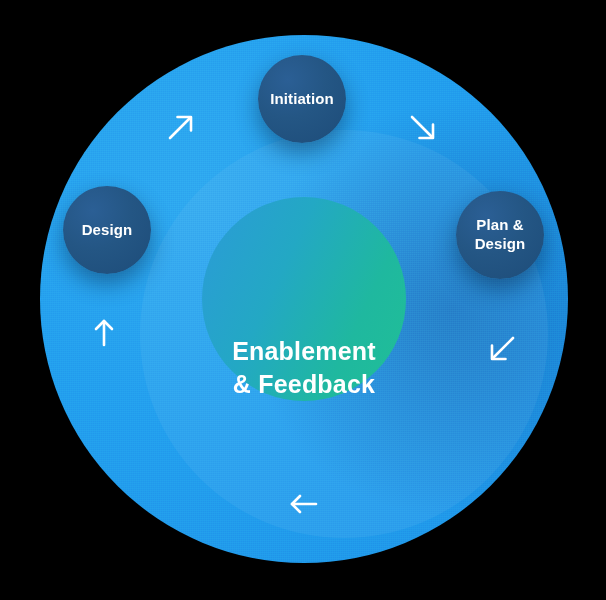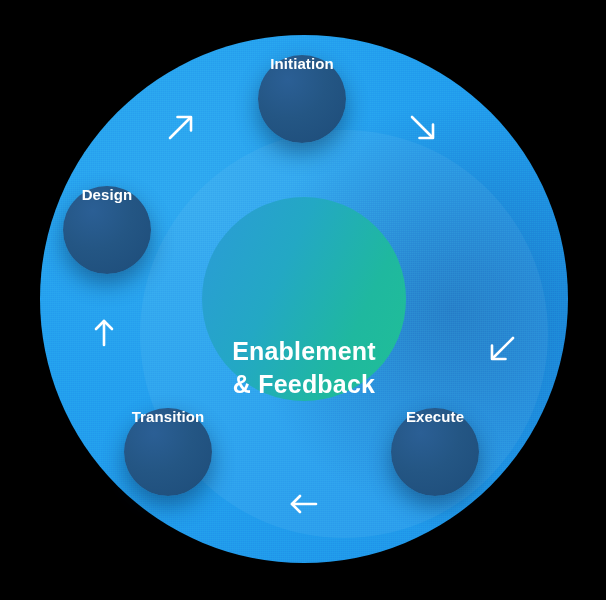--- a/index.html
+++ b/index.html
@@ -87,20 +87,21 @@
     letter-spacing: 0.2px;
     white-space: pre-line;
   }
 
   
   .node {
     position: absolute;
     border-radius: 50%;
     background: radial-gradient(circle at 34% 28%, #2b5f95 0%, #245684 45%, #1d4c79 100%);
     display: flex;
+    align-items: center;
     justify-content: center;
     box-shadow: 0 10px 22px rgba(4, 28, 58, 0.42);
     color: #ffffff;
   }
   .node-label {
     color: #ffffff;
     font-size: 15px;
     font-weight: bold;
     line-height: 1.24;
     text-align: center;
@@ -140,28 +141,26 @@
 
   <div class="core-circle">
     <div class="core-label">Enablement
 &amp; Feedback</div>
   </div>
 
   <div class="node node-initiation">
     <span class="node-label">Initiation</span>
   </div>
 
-
-  <div class="node node-execute">
-    <span class="node-label">Execute</span>
+  <div class="node node-plan">
+    <span class="node-label">Plan &amp;
+Design</span>
   </div>
 
-  <div class="node node-transition">
-    <span class="node-label">Transition</span>
-  </div>
+
 
   <div class="node node-close">
     <span class="node-label">Design</span>
   </div>
 
   <div class="arrow arrow-close-initiation">
     <svg viewBox="0 0 34 34" fill="none" stroke="#ffffff" stroke-width="2.6" stroke-linecap="round" stroke-linejoin="round">
       <line x1="6" y1="28" x2="26" y2="8"></line>
       <polyline points="13.5,7 27,7 27,20.5"></polyline>
     </svg>

